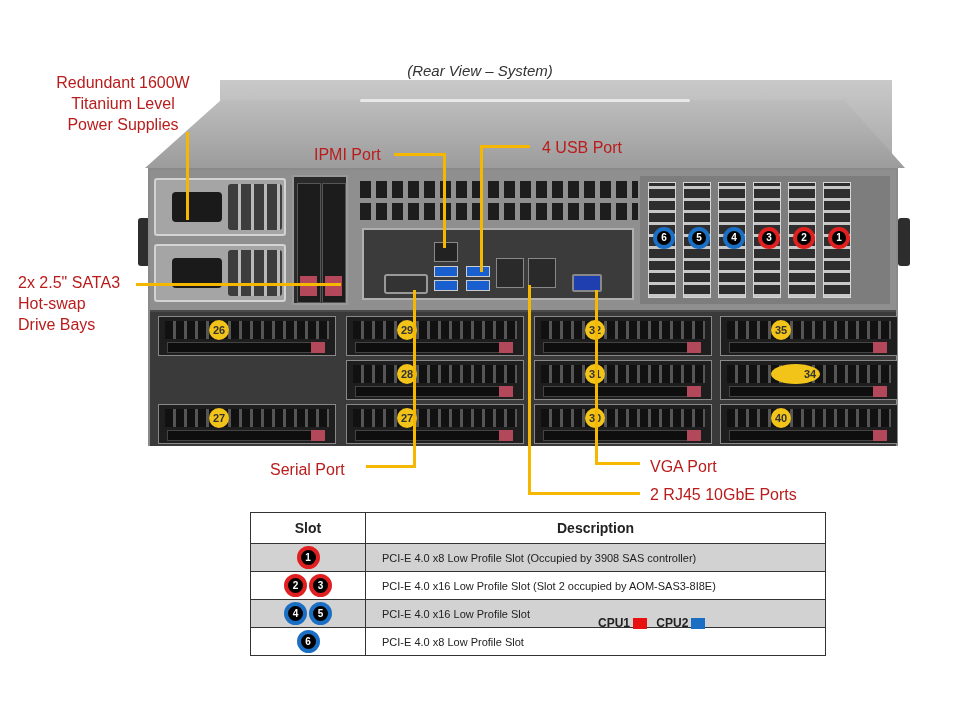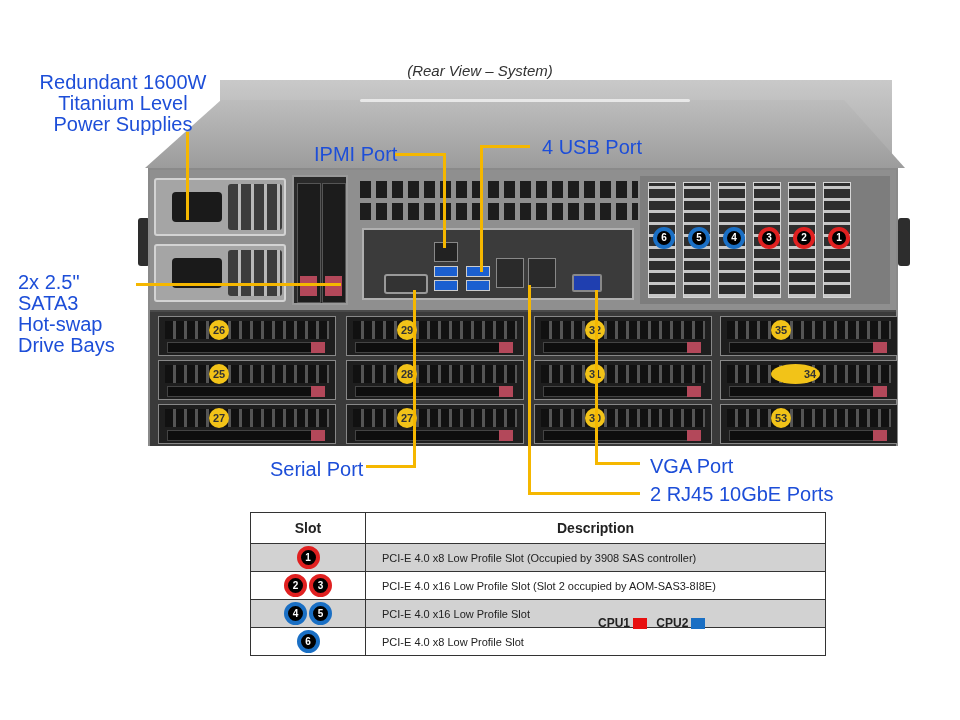--- a/index.html
+++ b/index.html
@@ -1,20 +1,20 @@
 <!DOCTYPE html>
 <html><head>
 <meta charset="utf-8">
 <style>
   html, body { margin:0; padding:0; }
   body { width:960px; height:720px; background:#ffffff; position:relative; overflow:hidden;
          font-family:"Liberation Sans", sans-serif; color:#222; }
   .abs { position:absolute; }
   .title { left:0; width:960px; top:62px; text-align:center; font-style:italic; font-size:15px; color:#333; }
-  .callout { font-size:20px; color:#1d4ed8; line-height:21px; }
+  .callout { font-size:16px; color:#b91c1c; line-height:21px; }
   .callout.center { text-align:center; }
   .line { position:absolute; background:#f5b700; }
   
   .top-lid { left:220px; top:80px; width:672px; height:80px; background:linear-gradient(#c9c9c9,#a9a9a9);
              clip-path:polygon(0 0,100% 0,100% 100%,0 100%); }
   .top-bevel { left:145px; top:100px; width:760px; height:68px; background:linear-gradient(#bdbdbd,#9c9c9c);
                clip-path:polygon(10% 0, 92% 0, 100% 100%, 0 100%); }
   .lid-groove { left:360px; top:99px; width:330px; height:3px; background:#e8e8e8; border-radius:2px; }
   .chassis { left:148px; top:168px; width:750px; height:278px; background:#4a4a4a; border:2px solid #8a8a8a; box-sizing:border-box; }
   .ear-left { left:138px; top:218px; width:12px; height:48px; background:#2d2d2d; border-radius:3px; }
@@ -123,26 +123,20 @@
     <div class="slot-badge red" style="left: 188px; top: 51px;">1</div>
   </div>
 
 <div class="abs drive-area" id="drive-area">
     <div class="drive" style="left: 8px; top: 4px;">
       <div class="grill"></div>
       <div class="handle"></div>
       <div class="latch"></div>
       <div class="drive-badge" style="left: 50px; top: 3px;">26</div>
     </div>
-    <div class="drive" style="left: 8px; top: 48px;">
-      <div class="grill"></div>
-      <div class="handle"></div>
-      <div class="latch"></div>
-      <div class="drive-badge" style="left: 50px; top: 3px;">25</div>
-    </div>
     <div class="drive" style="left: 8px; top: 92px;">
       <div class="grill"></div>
       <div class="handle"></div>
       <div class="latch"></div>
       <div class="drive-badge" style="left: 50px; top: 3px;">27</div>
     </div>
     <div class="drive" style="left: 196px; top: 4px;">
       <div class="grill"></div>
       <div class="handle"></div>
       <div class="latch"></div>
@@ -187,21 +181,21 @@
     <div class="drive" style="left: 570px; top: 48px;">
       <div class="grill"></div>
       <div class="handle"></div>
       <div class="latch"></div>
       <div class="drive-badge" style="left: 50px; top: 3px; padding-left: 29px;">34</div>
     </div>
     <div class="drive" style="left: 570px; top: 92px;">
       <div class="grill"></div>
       <div class="handle"></div>
       <div class="latch"></div>
-      <div class="drive-badge" style="left: 50px; top: 3px;">53</div>
+      <div class="drive-badge" style="left: 50px; top: 3px;">40</div>
     </div>
   </div>
 
 <div class="line" style="left: 186px; top: 132px; width: 3px; height: 88px; background: rgb(245, 183, 0);"></div>
 <div class="line" style="left: 136px; top: 283px; width: 205px; height: 3px; background: rgb(245, 183, 0);"></div>
 <div class="line" style="left: 394px; top: 153px; width: 52px; height: 3px; background: rgb(245, 183, 0);"></div>
 <div class="line" style="left: 443px; top: 153px; width: 3px; height: 95px; background: rgb(245, 183, 0);"></div>
 <div class="line" style="left: 480px; top: 145px; width: 50px; height: 3px; background: rgb(245, 183, 0);"></div>
 <div class="line" style="left: 480px; top: 145px; width: 3px; height: 127px; background: rgb(245, 183, 0);"></div>
 <div class="line" style="left: 366px; top: 465px; width: 50px; height: 3px; background: rgb(245, 183, 0);"></div>

